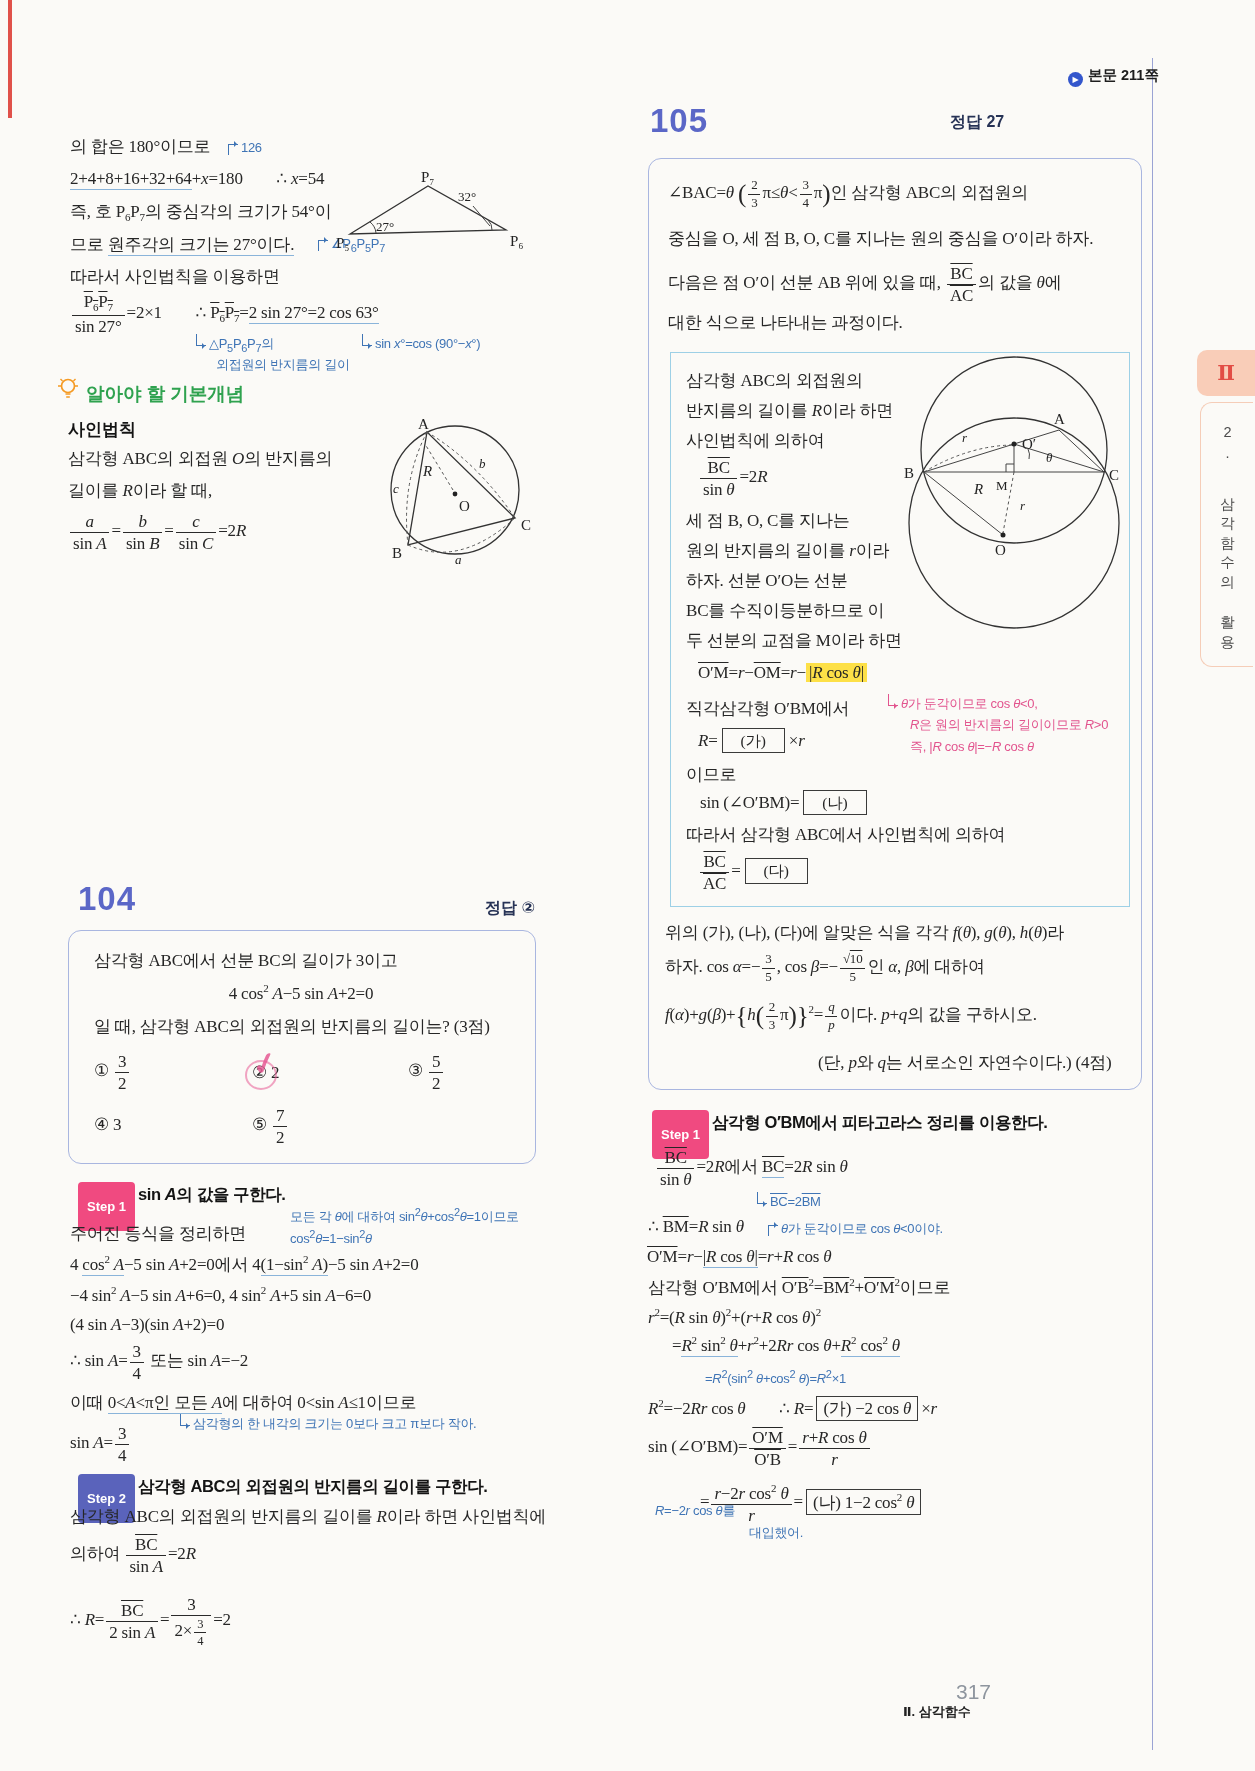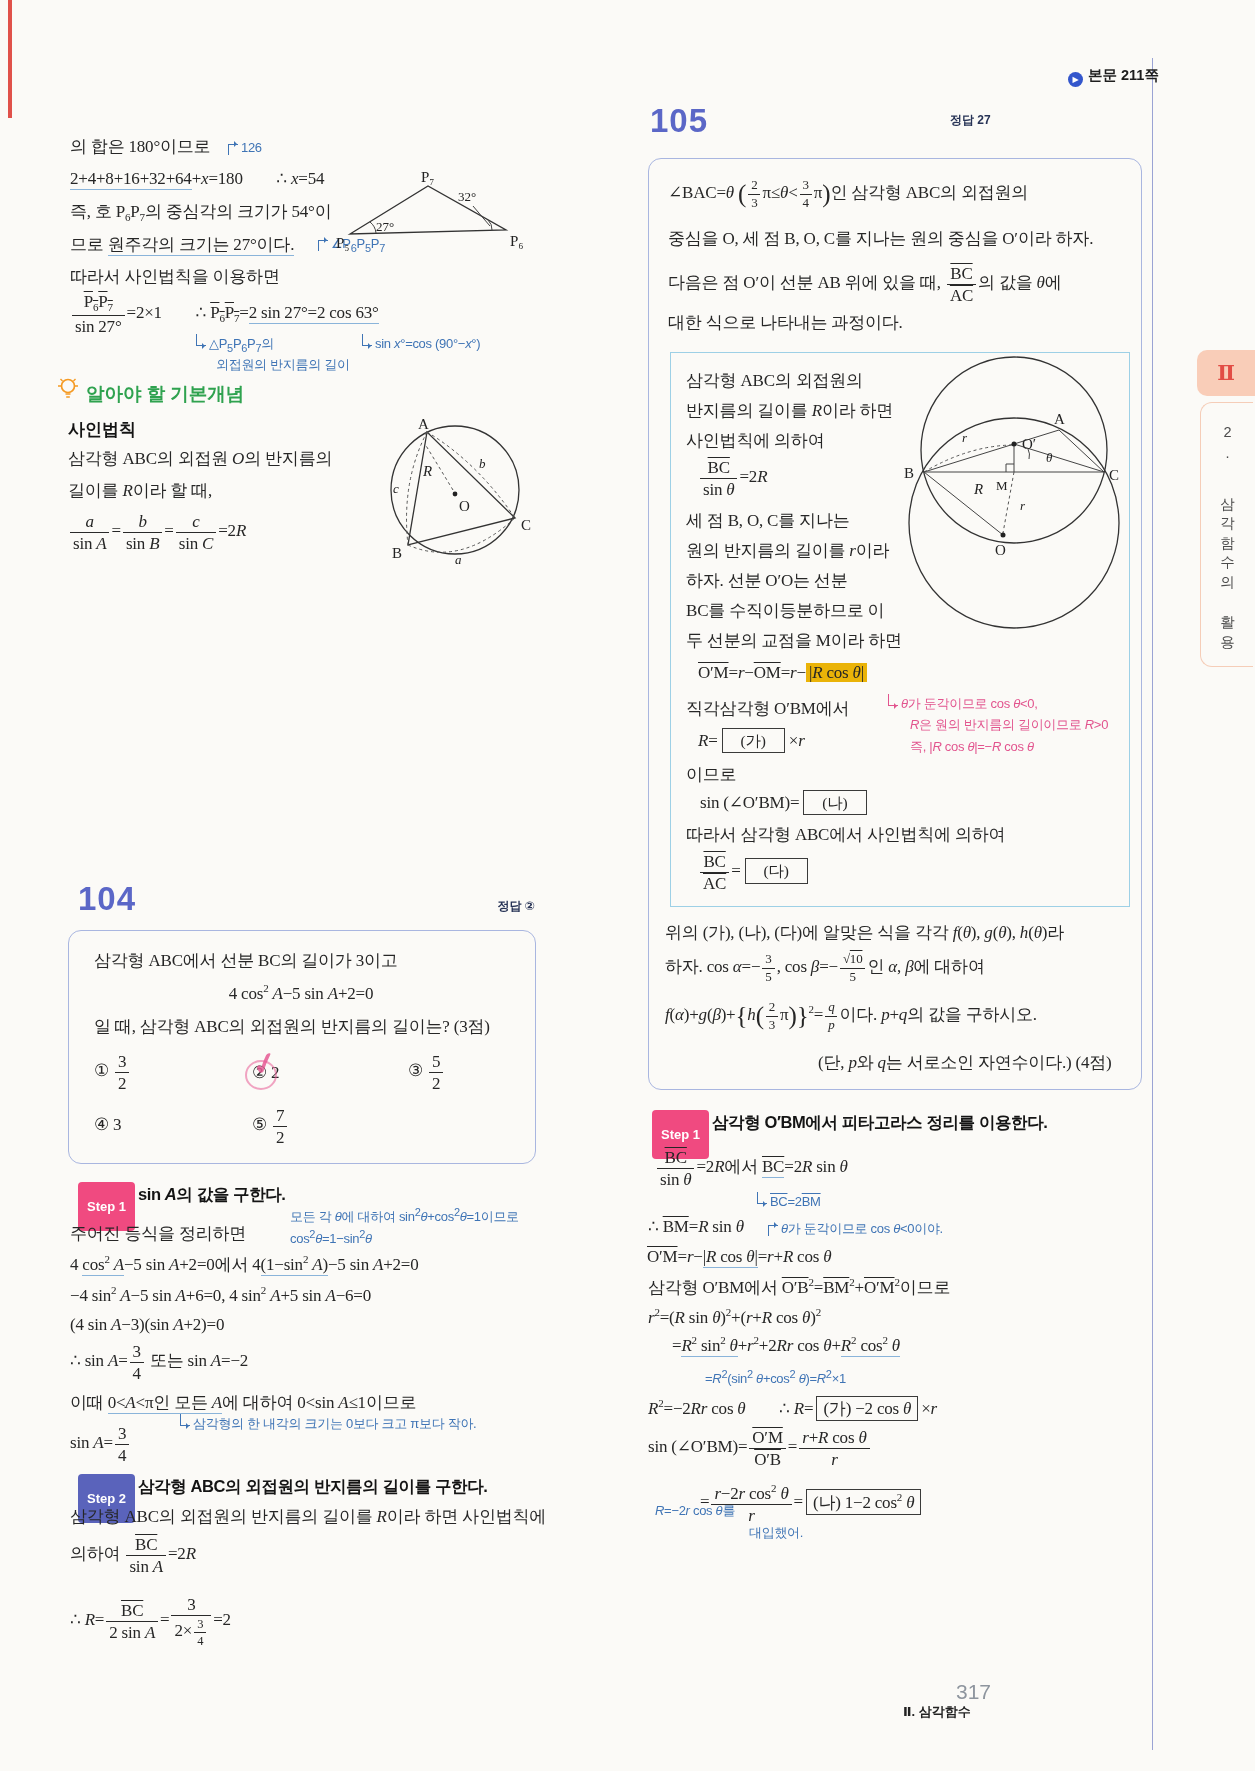--- a/index.html
+++ b/index.html
@@ -9,42 +9,42 @@
   .ln{position:absolute;font-size:17px;white-space:nowrap;color:#262626;letter-spacing:-0.2px;line-height:1.25;}
   .ctr{text-align:center;}
   i{font-style:italic;}
   sub{font-size:11px;} sup{font-size:11px;}
   .fr{display:inline-block;vertical-align:middle;text-align:center;line-height:1.12;margin:0 2px;}
   .fr .nu{display:block;padding:0 3px 1px;}
   .fr .de{display:block;border-top:1.1px solid #2a2a2a;padding:1px 3px 0;}
   .fr.sm{font-size:12.5px;} .fr.sm2{font-size:13px;}
   .ov{text-decoration:overline;}
   .ub{border-bottom:1.7px solid #8ab4da;padding-bottom:1px;}
-  .hl{background:#eab308;padding:0 3px;}
+  .hl{background:#fde047;padding:0 3px;}
   .bx{display:inline-block;border:1.2px solid #3a3a3a;padding:2px 18px;margin:0 4px;font-size:15.5px;}
   .bx2{display:inline-block;border:1.2px solid #3a3a3a;padding:1px 6px;margin:0 3px;}
   .big{font-size:25px;vertical-align:-4px;}
   .note{position:absolute;font-family:"Liberation Sans","DejaVu Sans",sans-serif;font-size:13px;
         color:#3f74b5;white-space:nowrap;letter-spacing:-0.3px;}
   .note.pink{color:#e2548e;}
   .elb{display:inline-block;width:9px;height:11px;border-left:1.2px solid currentColor;
        border-bottom:1.2px solid currentColor;margin-right:3px;vertical-align:2px;position:relative;}
   .elb::after{content:'';position:absolute;right:-2px;bottom:-4px;border:3.5px solid transparent;border-left-color:currentColor;}
   .elbu{display:inline-block;width:9px;height:10px;border-left:1.2px solid currentColor;
        border-top:1.2px solid currentColor;margin-right:3px;vertical-align:-3px;position:relative;}
   .elbu::after{content:'';position:absolute;right:-2px;top:-4px;border:3.5px solid transparent;border-left-color:currentColor;}
   .badge{position:absolute;background:#f04a80;color:#fff;font-family:"Liberation Sans","DejaVu Sans",sans-serif;
          font-weight:bold;font-size:13px;padding:17px 9px;border-radius:4px;}
   .badge.blue{background:#5a63bb;}
   .stitle{position:absolute;font-family:"Liberation Sans","DejaVu Sans",sans-serif;font-weight:bold;
           font-size:16.5px;color:#141414;white-space:nowrap;letter-spacing:-0.4px;}
   .qnum{position:absolute;font-family:"Liberation Sans","DejaVu Sans",sans-serif;font-weight:bold;
         font-size:33px;color:#5b67c7;letter-spacing:1px;}
   .qans{position:absolute;font-family:"Liberation Sans","DejaVu Sans",sans-serif;font-weight:bold;
-        font-size:12px;color:#273356;white-space:nowrap;}
+        font-size:16px;color:#273356;white-space:nowrap;}
   .qbox{position:absolute;border:1.6px solid #a9b6e0;border-radius:13px;}
   .ibox{position:absolute;border:1.3px solid #9dd0e6;}
   .greenh{position:absolute;font-family:"Liberation Sans","DejaVu Sans",sans-serif;font-weight:bold;
           font-size:18.5px;color:#2fa24f;white-space:nowrap;}
   .boldh{position:absolute;font-family:"Liberation Sans","DejaVu Sans",sans-serif;font-weight:bold;
          font-size:17px;color:#141414;}
   .hdr{position:absolute;font-family:"Liberation Sans","DejaVu Sans",sans-serif;font-weight:bold;
        font-size:14.5px;color:#1d1d1d;}
   .hicon{display:inline-block;width:15px;height:15px;border-radius:50%;background:#3356cc;color:#fff;
          font-size:8px;text-align:center;line-height:15px;vertical-align:-2px;margin-right:5px;}

